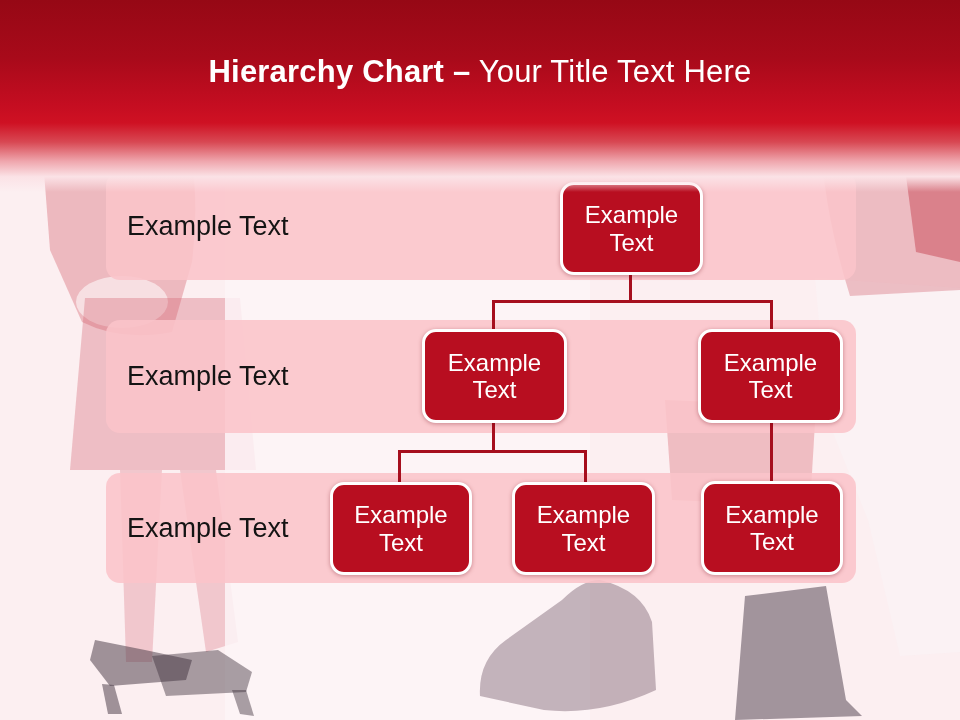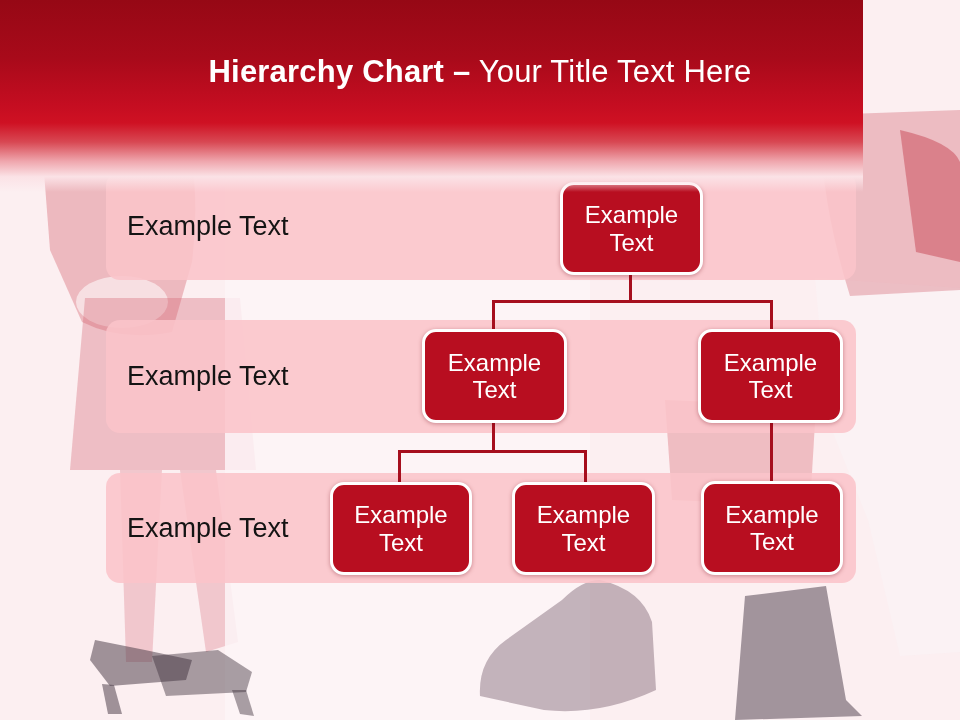--- a/index.html
+++ b/index.html
@@ -9,21 +9,21 @@
     font-family:"Liberation Sans", sans-serif;
     position:relative;
   }
   .stage{position:absolute;left:0;top:0;width:960px;height:720px;}
 
   
   .photo{position:absolute;left:0;top:0;width:960px;height:720px;z-index:1;}
 
   
   .header{
-    position:absolute;left:0;top:0;width:863px;height:192px;z-index:5;
+    position:absolute;left:0;top:0;width:960px;height:192px;z-index:5;
     background:linear-gradient(180deg,
       #960815 0%, #a80a1a 30%, #c50d21 55%, #cf1123 64%,
       #d84853 74%, #efa6ad 84%, #fbe2e6 92%, rgba(252,239,241,0) 100%);
   }
   .title{
     position:absolute;left:0;top:54px;width:960px;
     text-align:center;color:#ffffff;font-size:31px;letter-spacing:.2px;
   }
   .title .t-bold{font-weight:bold;}
   .title .t-reg{font-weight:normal;}

